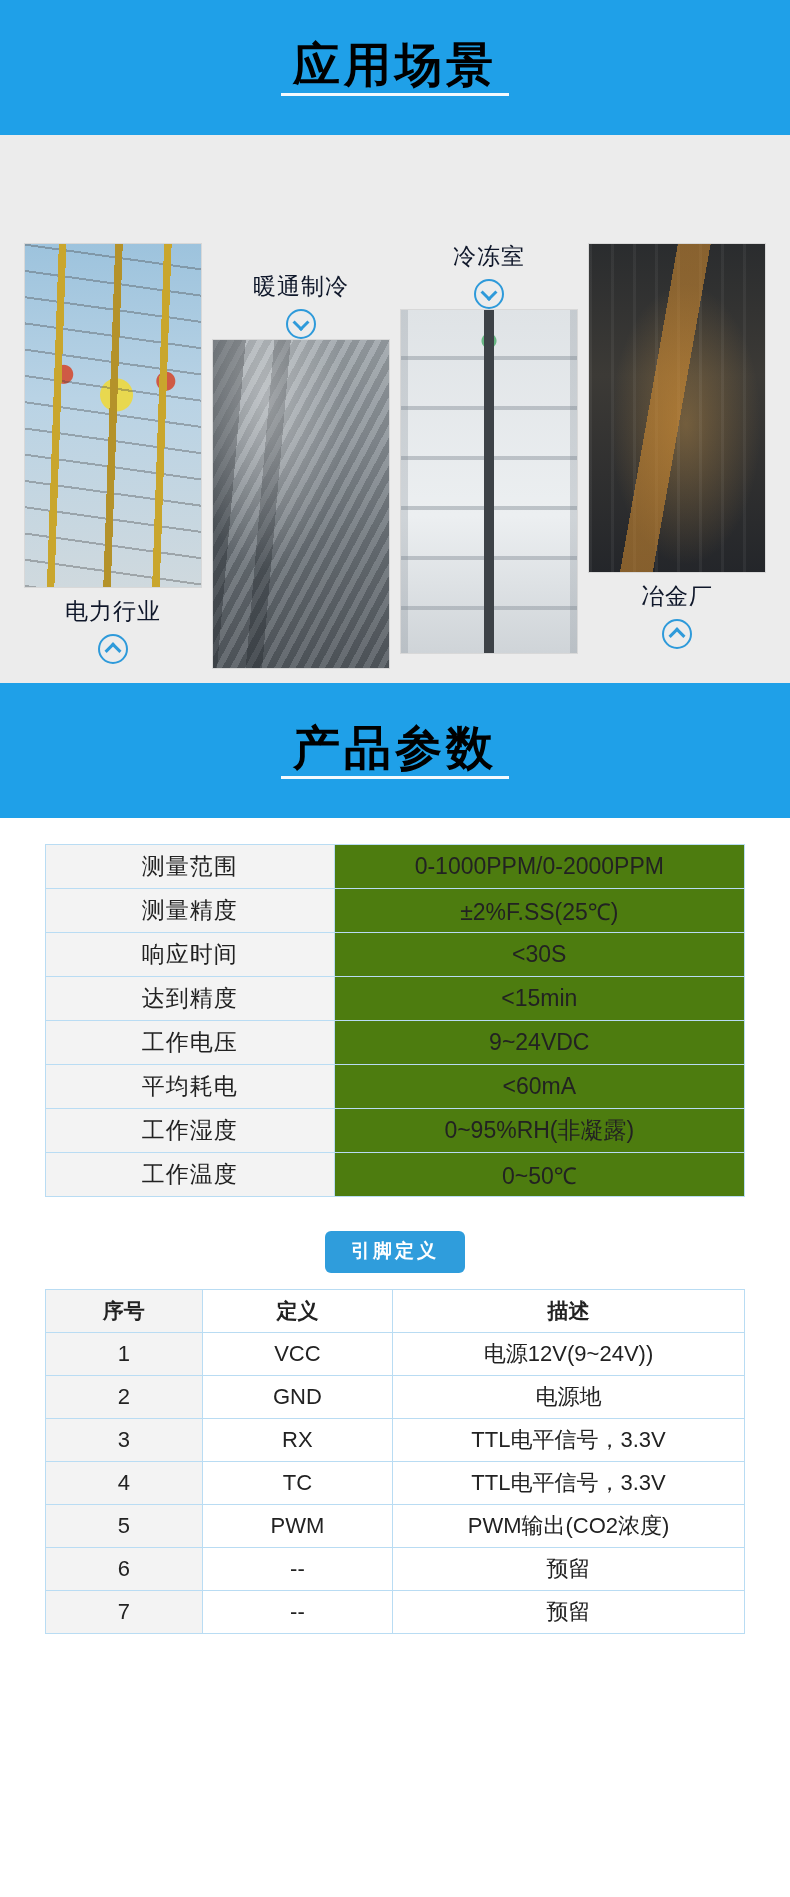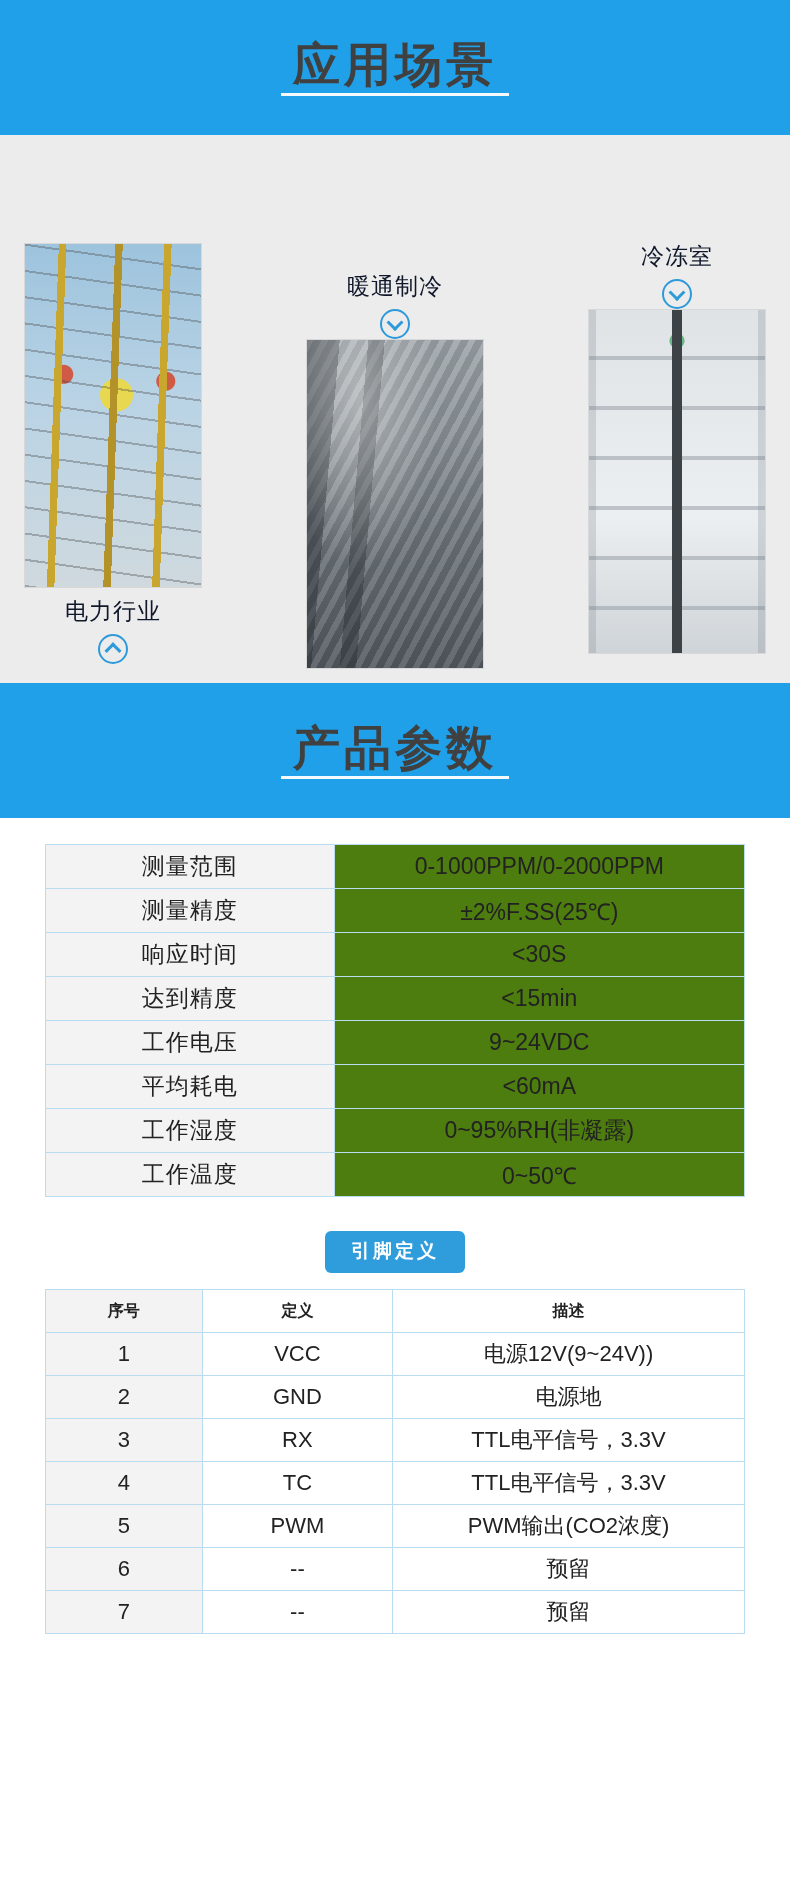--- a/index.html
+++ b/index.html
@@ -31,21 +31,21 @@
     justify-content: center;
   }
   .banner-inner {
     position: relative;
     display: inline-block;
     padding: 0 28px 6px 28px;
   }
   .banner-title {
     font-size: 47px;
     font-weight: bold;
-    color: #404040;
+    color: #000000;
     letter-spacing: 4px;
     line-height: 1.1;
     text-align: center;
     font-family: "Liberation Sans", sans-serif;
   }
   .banner-underline {
     position: absolute;
     left: 6%;
     right: 6%;
     bottom: 0px;
@@ -233,21 +233,21 @@
     height: 42px;
     font-size: 22px;
     color: #222;
     text-align: center;
     font-weight: normal;
     padding: 0 4px;
   }
   table.pins th {
     font-weight: bold;
     background: #ffffff;
-    font-size: 16px;
+    font-size: 21px;
   }
   table.pins .col-no { width: 22%; background: #f3f3f3; }
   table.pins .col-def { width: 27%; }
   table.pins .col-desc { width: 51%; }
   table.pins tr td.col-no { background: #f3f3f3; }
 </style>
 </head>
 <body>
 
 <div class="page">
@@ -279,20 +279,27 @@
       </div>
 
       <div class="scene-col c3">
         <div class="cap-top">
           <div class="scene-label">冷冻室</div>
           <div class="arrow-circle"></div>
         </div>
         <div class="scene-img img-fridge"></div>
       </div>
 
+      <div class="scene-col c4">
+        <div class="scene-img img-metal"></div>
+        <div class="cap-bottom">
+          <div class="scene-label">冶金厂</div>
+          <div class="arrow-circle up"></div>
+        </div>
+      </div>
 
     </div>
   </div>
 
   <div class="banner">
     <div class="banner-inner">
       <div class="banner-title">产品参数</div>
       <div class="banner-underline"></div>
     </div>
   </div>

